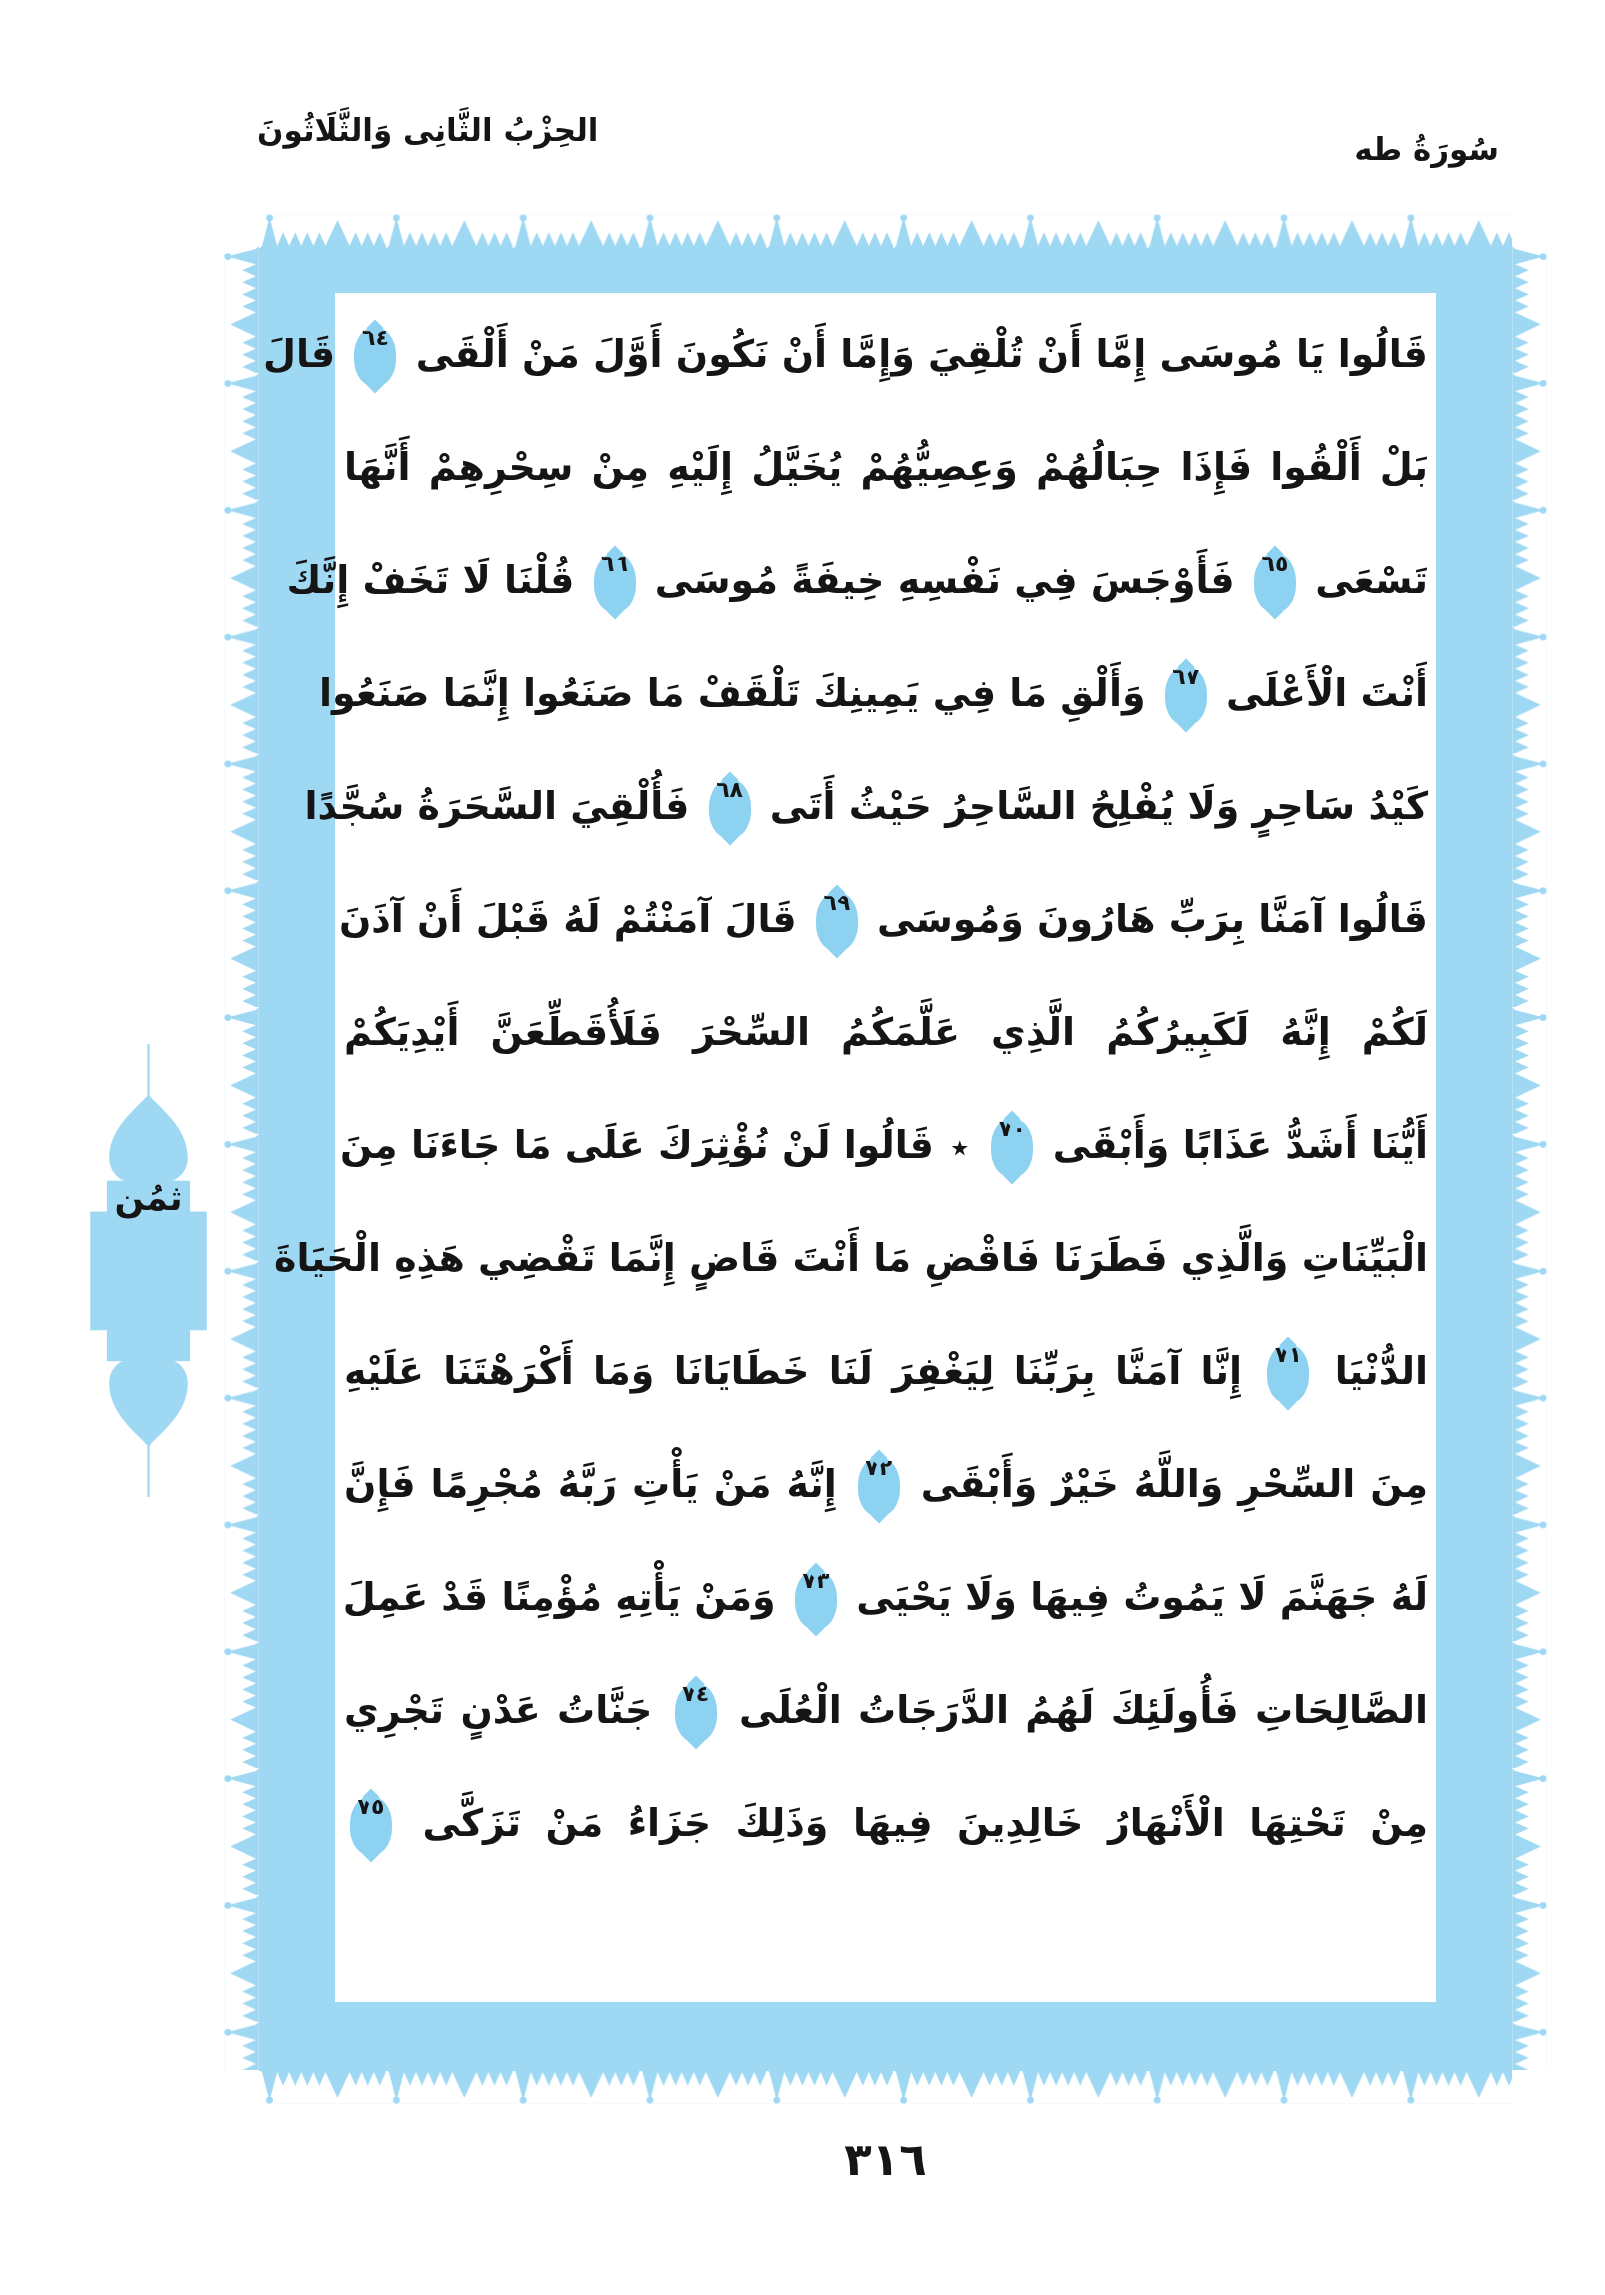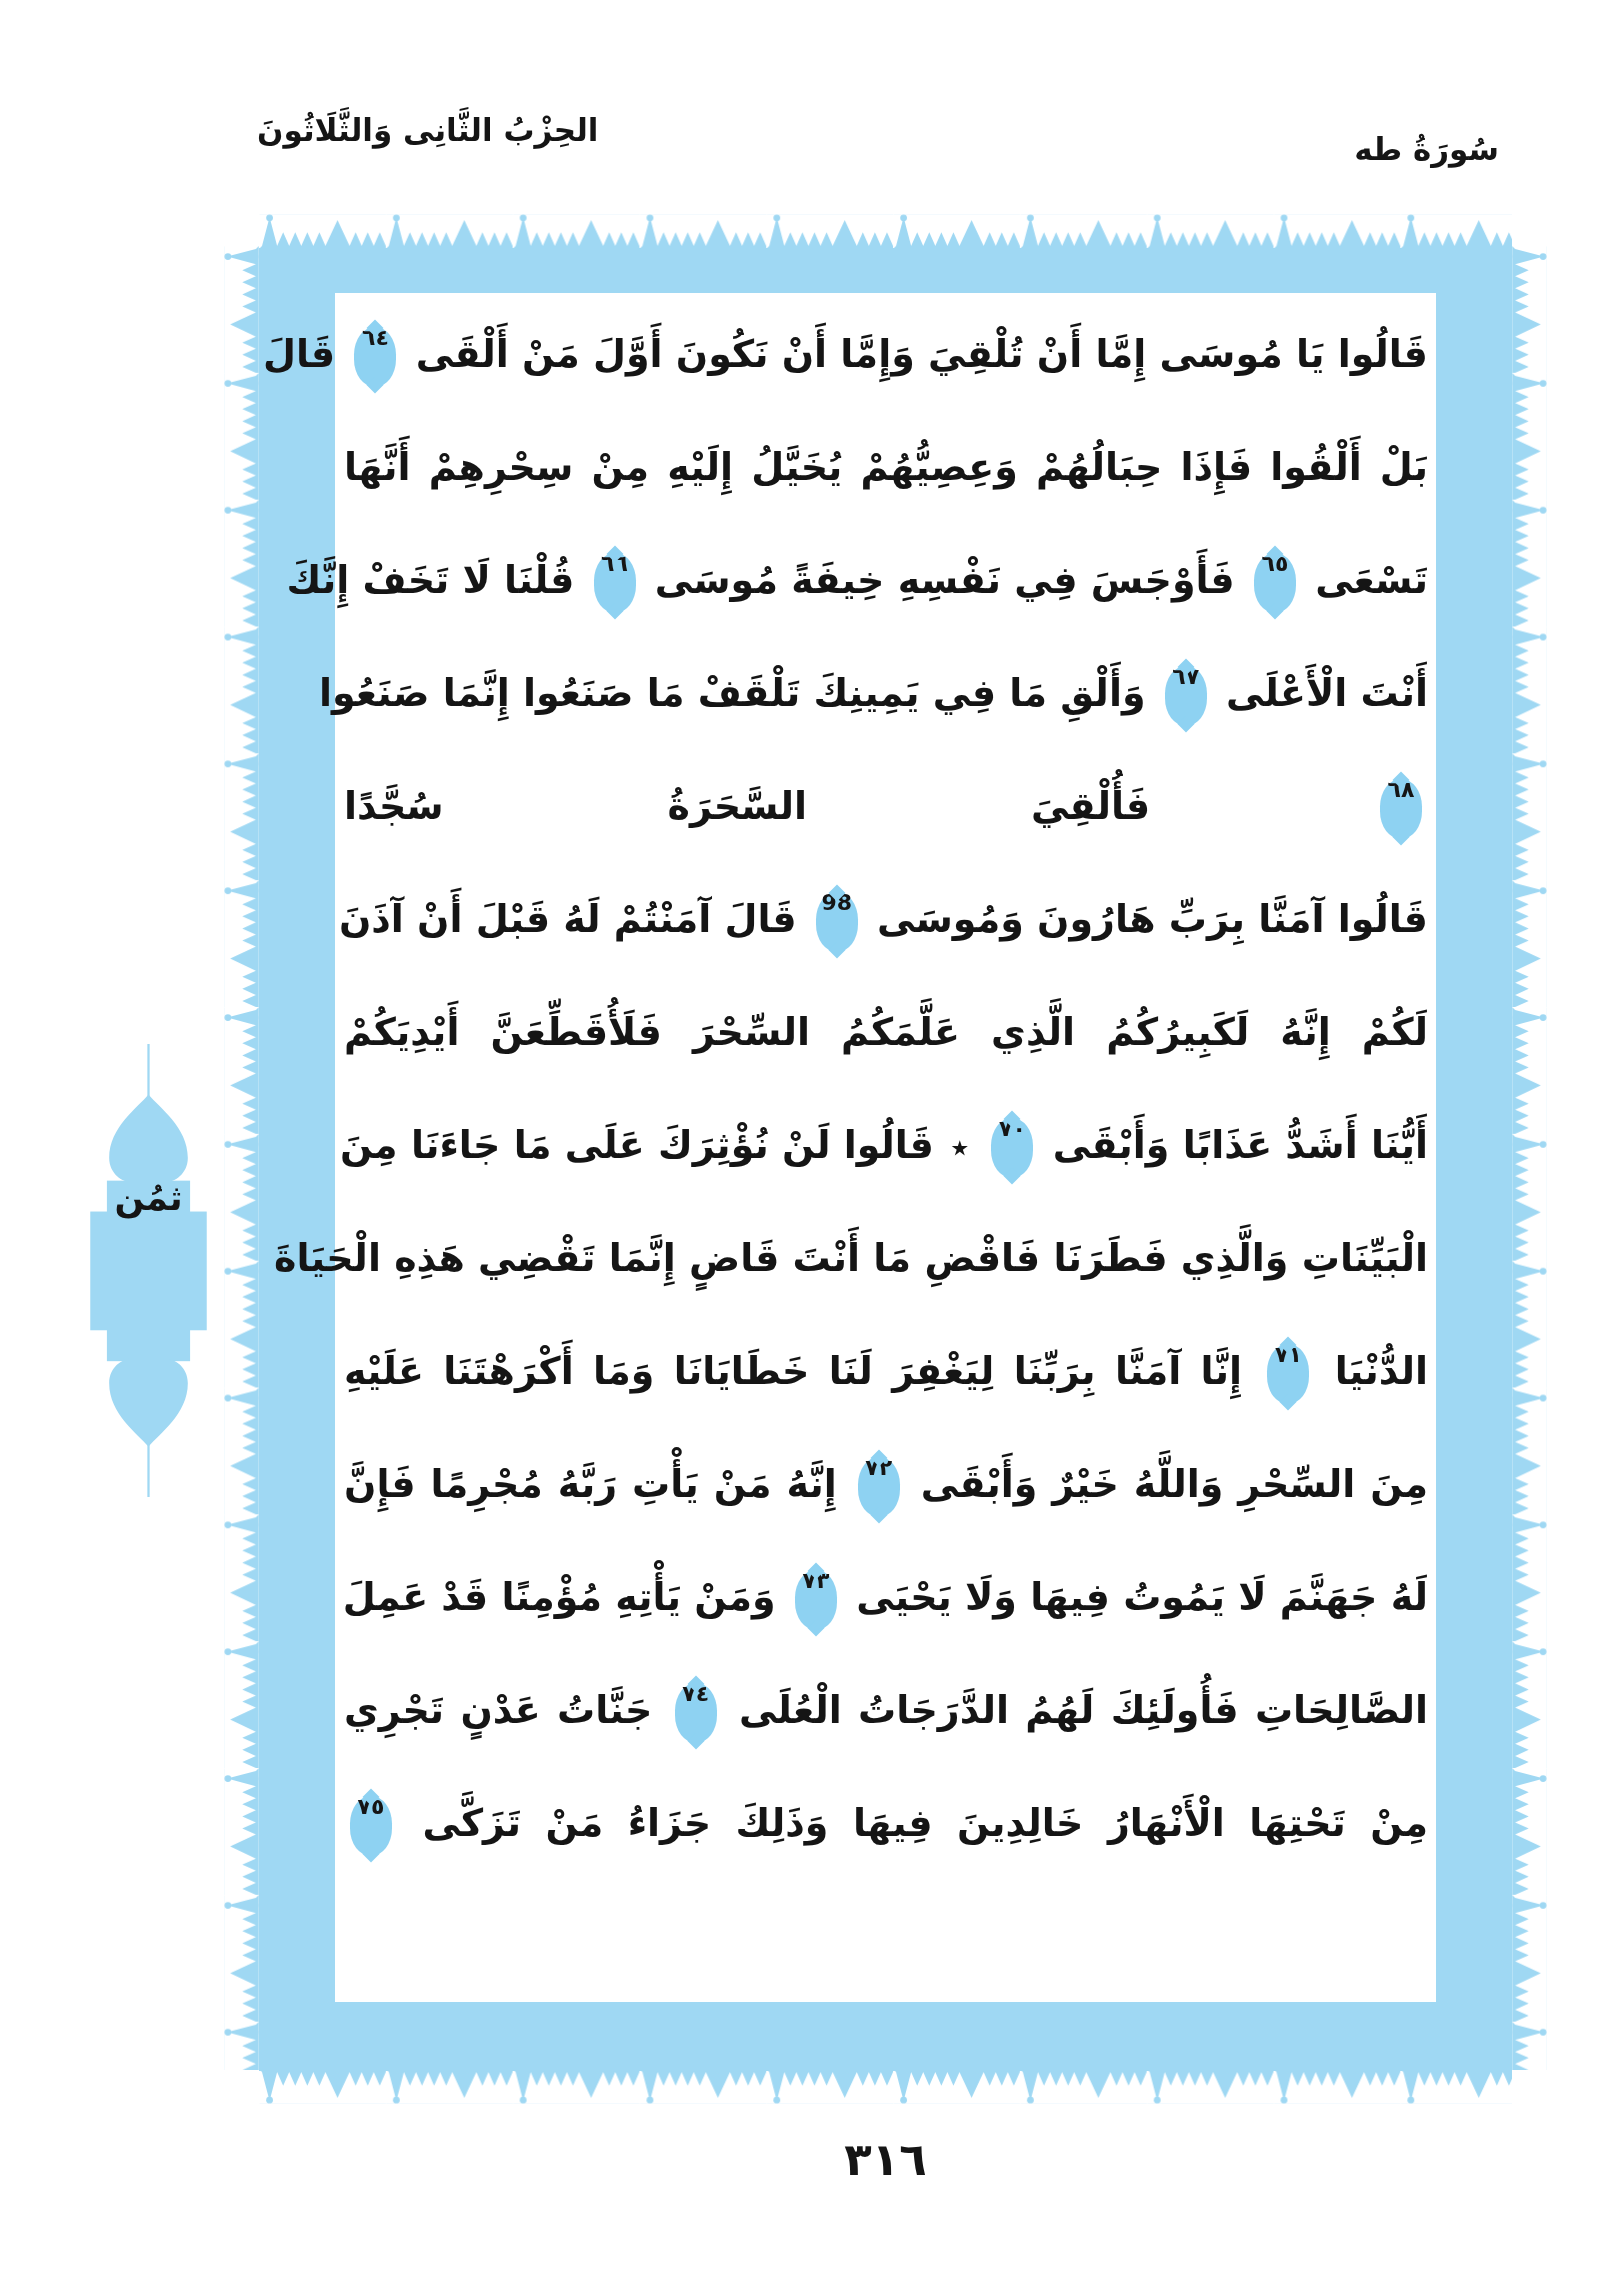--- a/index.html
+++ b/index.html
@@ -123,25 +123,25 @@
       </span> <span class="atext">قَالَ</span></div>
     <div class="line"><span class="atext">بَلْ أَلْقُوا فَإِذَا حِبَالُهُمْ وَعِصِيُّهُمْ يُخَيَّلُ إِلَيْهِ مِنْ سِحْرِهِمْ أَنَّهَا</span></div>
     <div class="line"><span class="atext">تَسْعَى</span> <span class="vmark">
         <span class="vnum">٦٥</span>
       </span> <span class="atext">فَأَوْجَسَ فِي نَفْسِهِ خِيفَةً مُوسَى</span> <span class="vmark">
         <span class="vnum">٦٦</span>
       </span> <span class="atext">قُلْنَا لَا تَخَفْ إِنَّكَ</span></div>
     <div class="line"><span class="atext">أَنْتَ الْأَعْلَى</span> <span class="vmark">
         <span class="vnum">٦٧</span>
       </span> <span class="atext">وَأَلْقِ مَا فِي يَمِينِكَ تَلْقَفْ مَا صَنَعُوا إِنَّمَا صَنَعُوا</span></div>
-    <div class="line"> <span class="vmark">
+    <div class="line"><span class="atext">كَيْدُ سَاحِرٍ وَلَا يُفْلِحُ السَّاحِرُ حَيْثُ أَتَى</span> <span class="vmark">
         <span class="vnum">٦٨</span>
       </span> <span class="atext">فَأُلْقِيَ السَّحَرَةُ سُجَّدًا</span></div>
     <div class="line"><span class="atext">قَالُوا آمَنَّا بِرَبِّ هَارُونَ وَمُوسَى</span> <span class="vmark">
-        <span class="vnum">98</span>
+        <span class="vnum">٦٩</span>
       </span> <span class="atext">قَالَ آمَنْتُمْ لَهُ قَبْلَ أَنْ آذَنَ</span></div>
     <div class="line"><span class="atext">لَكُمْ إِنَّهُ لَكَبِيرُكُمُ الَّذِي عَلَّمَكُمُ السِّحْرَ فَلَأُقَطِّعَنَّ أَيْدِيَكُمْ</span></div>
     <div class="line"><span class="atext">أَيُّنَا أَشَدُّ عَذَابًا وَأَبْقَى</span> <span class="vmark">
         <span class="vnum">٧٠</span>
       </span> <span class="star">٭</span> <span class="atext">قَالُوا لَنْ نُؤْثِرَكَ عَلَى مَا جَاءَنَا مِنَ</span></div>
     <div class="line"><span class="atext">الْبَيِّنَاتِ وَالَّذِي فَطَرَنَا فَاقْضِ مَا أَنْتَ قَاضٍ إِنَّمَا تَقْضِي هَذِهِ الْحَيَاةَ</span></div>
     <div class="line"><span class="atext">الدُّنْيَا</span> <span class="vmark">
         <span class="vnum">٧١</span>
       </span> <span class="atext">إِنَّا آمَنَّا بِرَبِّنَا لِيَغْفِرَ لَنَا خَطَايَانَا وَمَا أَكْرَهْتَنَا عَلَيْهِ</span></div>
     <div class="line"><span class="atext">مِنَ السِّحْرِ وَاللَّهُ خَيْرٌ وَأَبْقَى</span> <span class="vmark">

